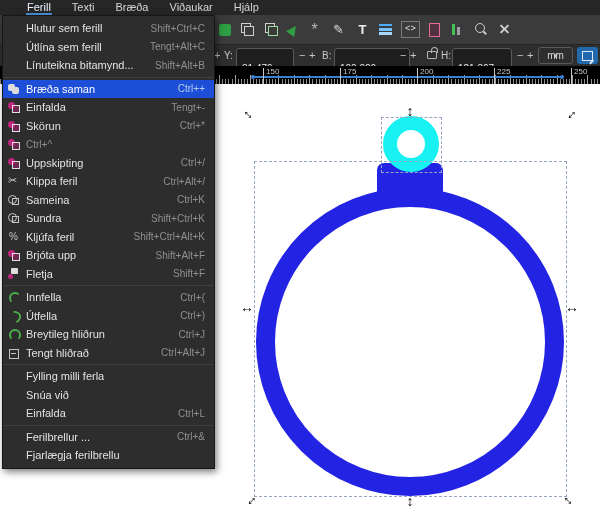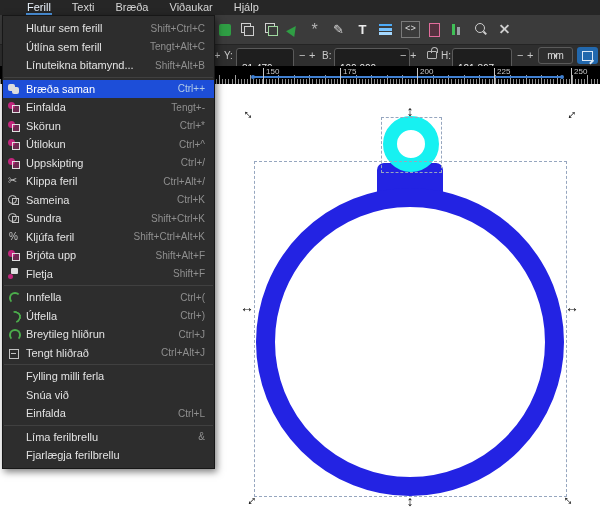--- a/index.html
+++ b/index.html
@@ -263,21 +263,20 @@
         <span class="lbl">Einfalda</span>
         <span class="sc">Tengt+-</span>
       </div>
       <div class="menu-item">
         <span class="ic ic-intersection"></span>
         <span class="lbl">Skörun</span>
         <span class="sc">Ctrl+*</span>
       </div>
       <div class="menu-item">
         <span class="ic ic-exclusion"></span>
-        <span class="lbl">Útilokun</span>
         <span class="sc">Ctrl+^</span>
       </div>
       <div class="menu-item">
         <span class="ic ic-division"></span>
         <span class="lbl">Uppskipting</span>
         <span class="sc">Ctrl+/</span>
       </div>
       <div class="menu-item">
         <span class="ic ic-cut-path"></span>
         <span class="lbl">Klippa feril</span>
@@ -341,22 +340,22 @@
         <span class="sc"></span>
       </div>
       <div class="menu-item">
         <span class="ic"></span>
         <span class="lbl">Einfalda</span>
         <span class="sc">Ctrl+L</span>
       </div>
       <div class="menu-sep"></div>
       <div class="menu-item">
         <span class="ic"></span>
-        <span class="lbl">Líma ferilbrellu</span>
-        <span class="sc">&amp;</span>
+        <span class="lbl">Ferilbrellur ...</span>
+        <span class="sc">Ctrl+&amp;</span>
       </div>
       <div class="menu-item">
         <span class="ic"></span>
         <span class="lbl">Fjarlægja ferilbrellu</span>
         <span class="sc"></span>
       </div>
     </div>
 
 </div>
 

